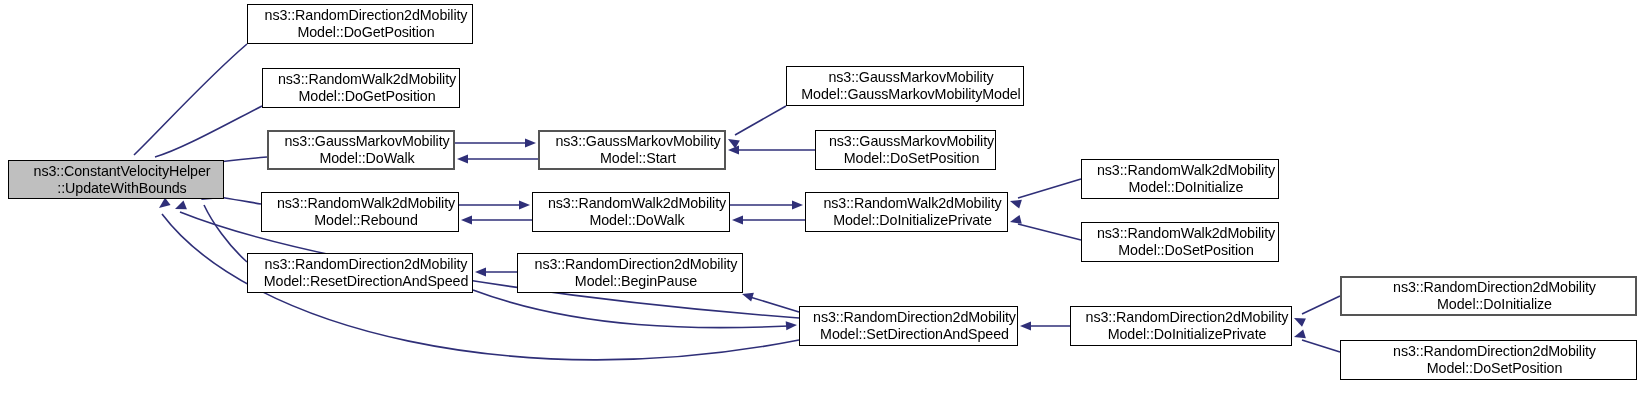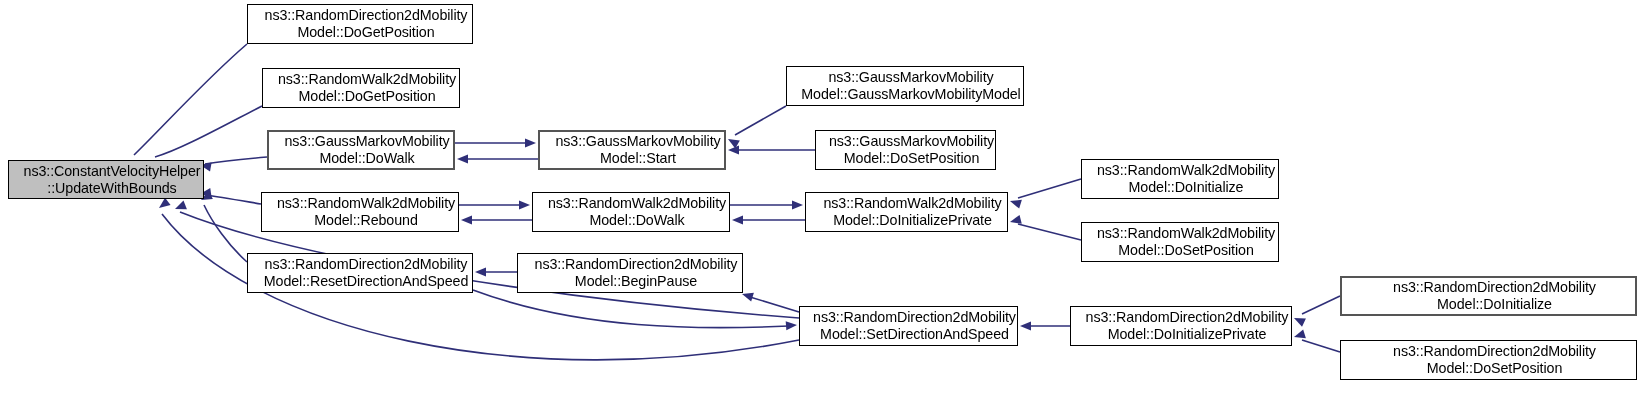--- a/index.html
+++ b/index.html
@@ -102,21 +102,21 @@
       <path d="M 799,312 L 750,297" fill="none" stroke="#2f2f78" stroke-width="1.6"></path>
       <polygon points="0,0 -11,-4.6 -11,4.6" fill="#2f2f78" transform="translate(742,294) rotate(197)"></polygon>
       <path d="M 1070,326 L 1028,326" fill="none" stroke="#2f2f78" stroke-width="1.6"></path>
       <polygon points="0,0 -11,-4.6 -11,4.6" fill="#2f2f78" transform="translate(1020,326) rotate(180)"></polygon>
       <path d="M 1340,296 L 1302,314" fill="none" stroke="#2f2f78" stroke-width="1.6"></path>
       <polygon points="0,0 -11,-4.6 -11,4.6" fill="#2f2f78" transform="translate(1294,318) rotate(205)"></polygon>
       <path d="M 1340,352 L 1302,340" fill="none" stroke="#2f2f78" stroke-width="1.6"></path>
       <polygon points="0,0 -11,-4.6 -11,4.6" fill="#2f2f78" transform="translate(1294,337) rotate(163)"></polygon>
     </svg>
   <div id="node-layer">
-      <div class="gnode root" style="left: 8px; top: 160px; width: 196px; height: 39px;">
+      <div class="gnode root" style="left: 8px; top: 160px; width: 216px; height: 39px;">
         <span class="label">ns3::ConstantVelocityHelper
 ::UpdateWithBounds</span>
       </div>
       <div class="gnode" style="left: 247px; top: 4px; width: 226px; height: 40px;">
         <span class="label">ns3::RandomDirection2dMobility
 Model::DoGetPosition</span>
       </div>
       <div class="gnode" style="left: 262px; top: 68px; width: 198px; height: 40px;">
         <span class="label">ns3::RandomWalk2dMobility
 Model::DoGetPosition</span>

